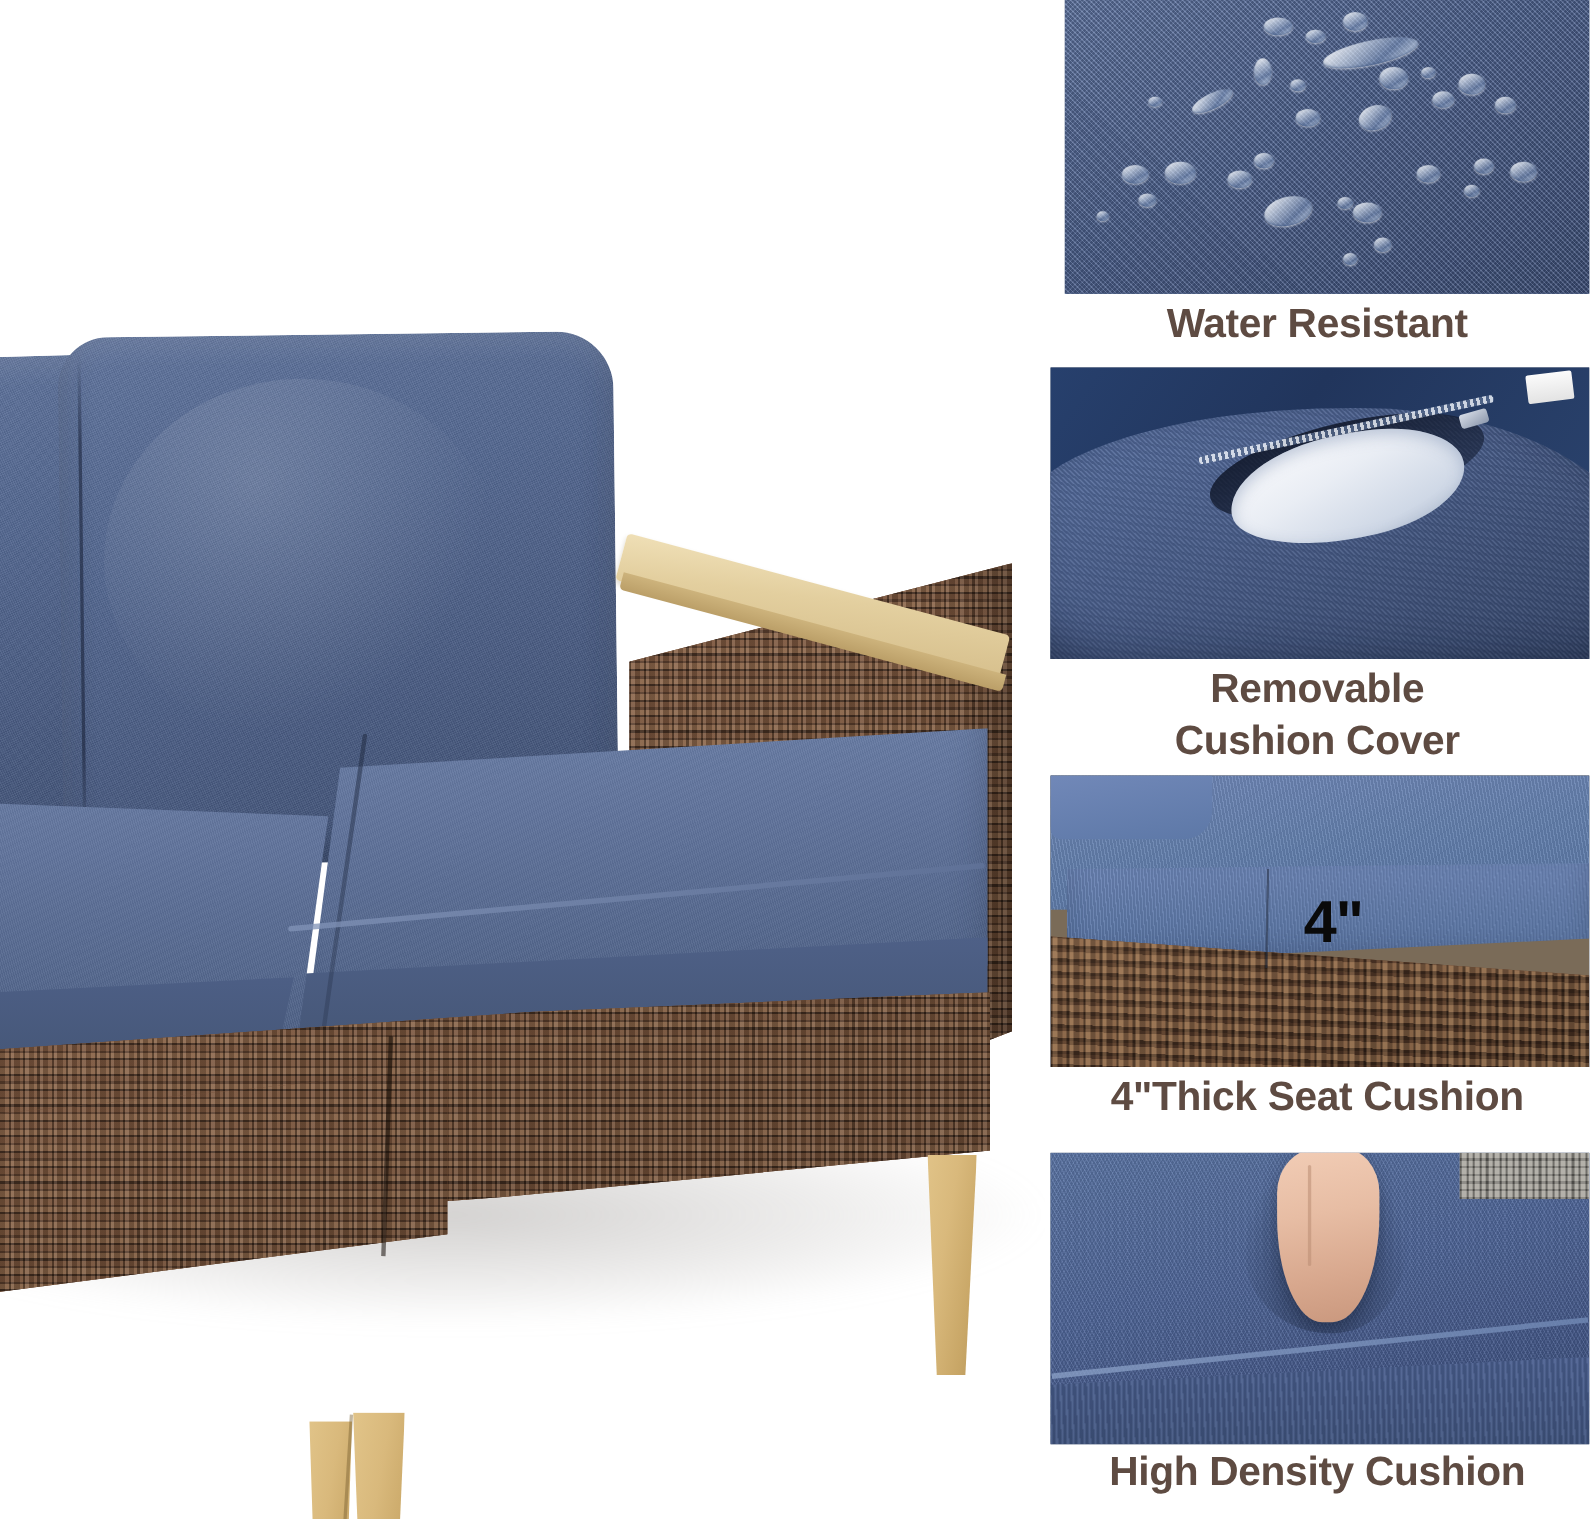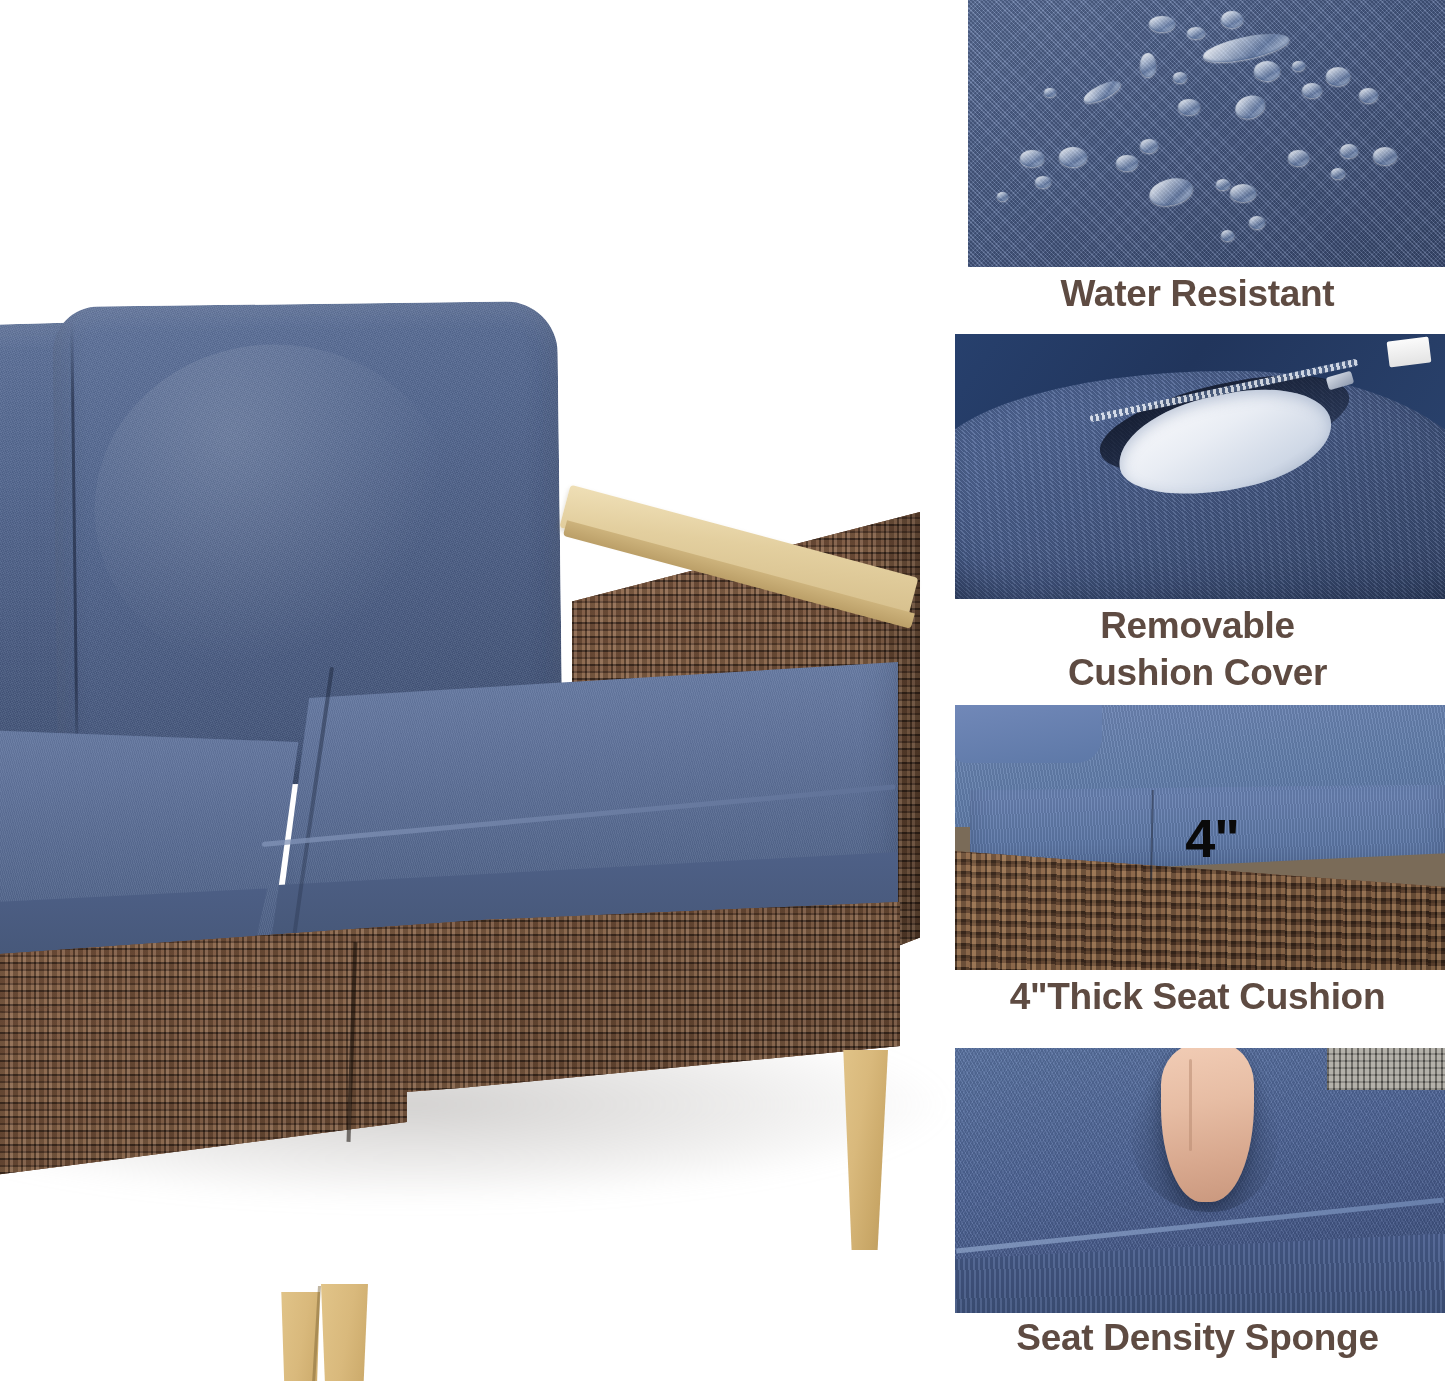--- a/index.html
+++ b/index.html
@@ -445,17 +445,17 @@
 
     <div class="feature" style="top:1048px;height:333px;">
       <div class="feature-img" style="left:5px;top:0;width:490px;height:265px;">
         <div class="p4-bg"></div>
         <div class="p4-wicker-tr"></div>
         <div class="p4-dimple"></div>
         <div class="p4-hand"></div>
         <div class="p4-piping"></div>
         <div class="p4-front"></div>
       </div>
-      <div class="feature-label" style="top:268px;font-size:37px;line-height:44px;">Seat Density Sponge</div>
+      <div class="feature-label" style="top:268px;font-size:37px;line-height:44px;">High Density Cushion</div>
     </div>
 
   </div>
 </div>
 
 </body></html>

